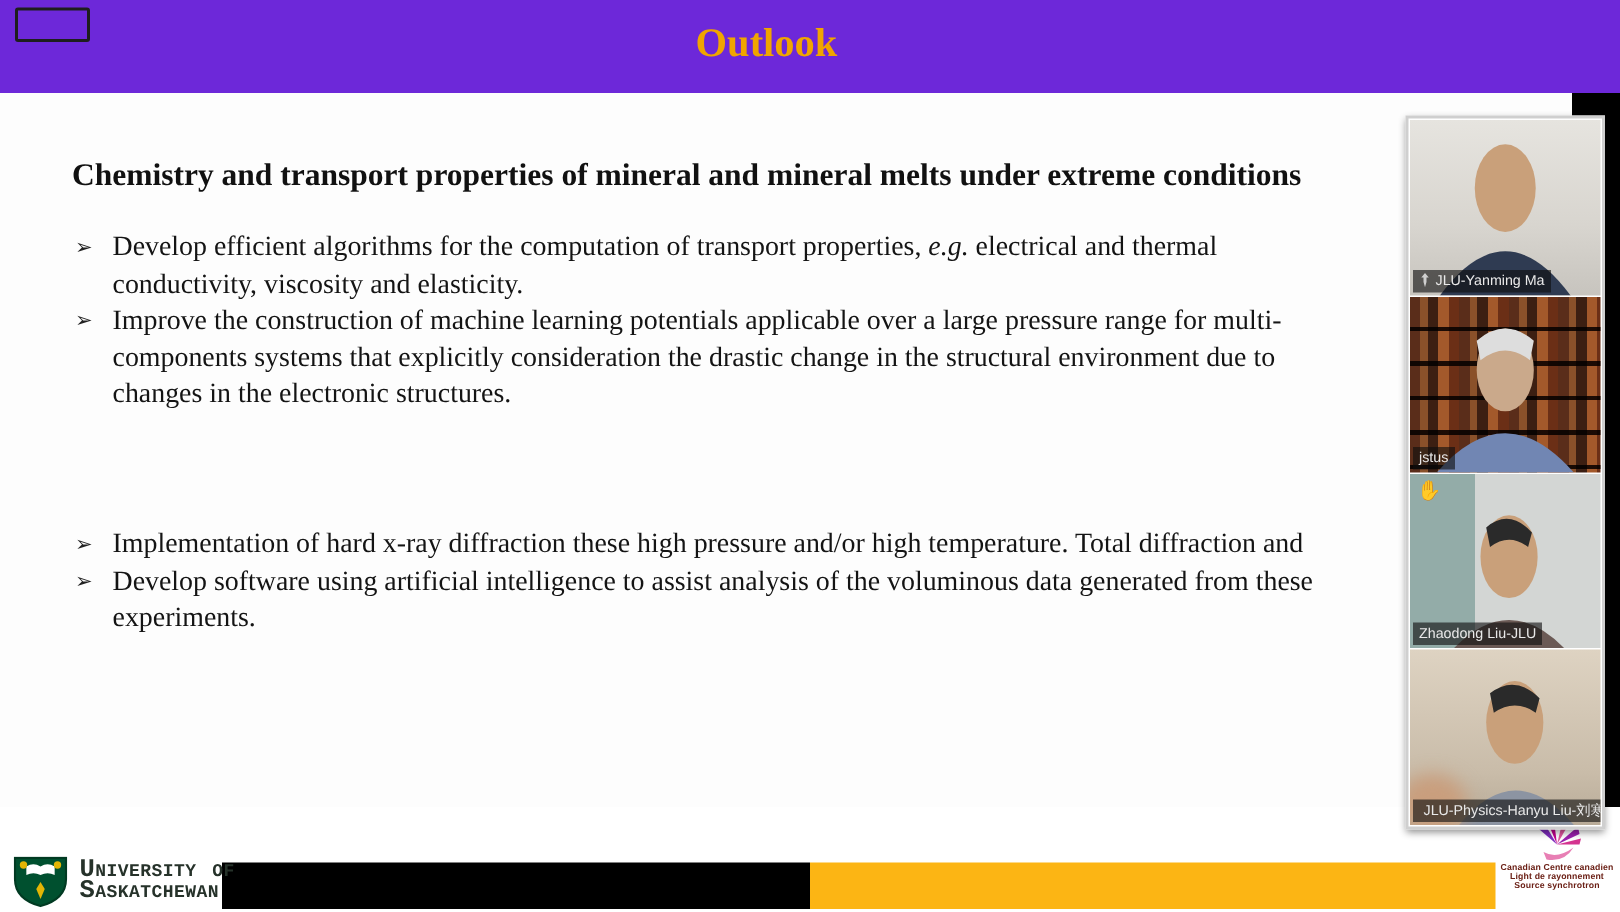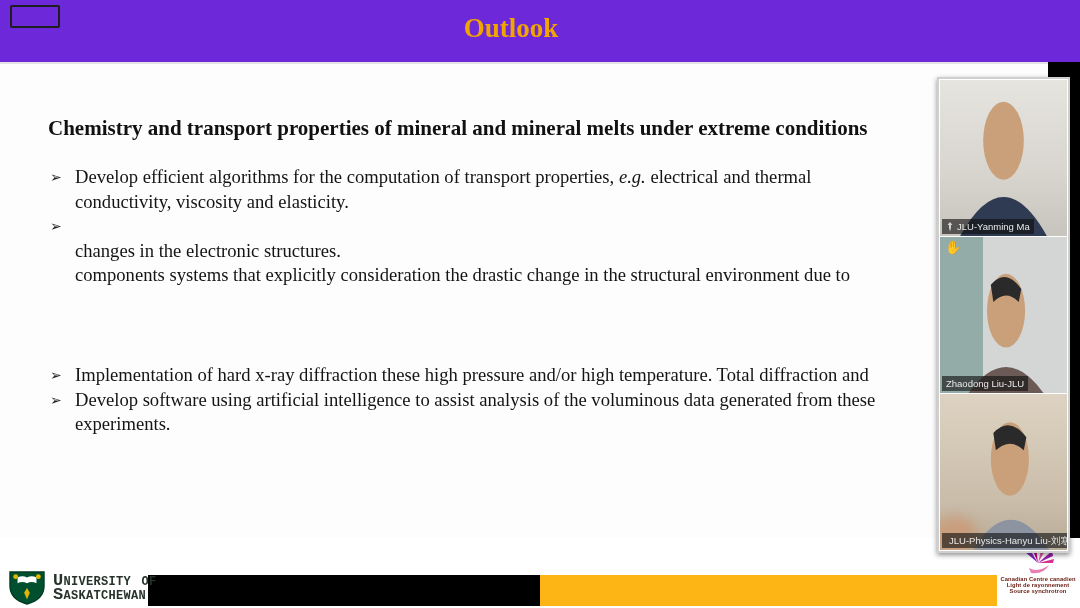--- a/index.html
+++ b/index.html
@@ -6,21 +6,21 @@
   body { background:#222; font-family:"Liberation Serif", serif; }
   .screen { position:relative; width:1080px; height:608px; background:#000; overflow:hidden; }
 
   
   .topbar { position:absolute; left:0; top:0; width:1080px; height:62px; background:#6d28d9; z-index:5; }
   .win-outline { position:absolute; left:10px; top:5px; width:50px; height:23px; border:2px solid #1e1e1e; border-radius:2px; }
   .slide-title { position:absolute; top:13px; left:0; width:100%; text-align:center; }
   .slide-title span { display:inline-block; transform:translateX(-29px); color:#F0A500; font-size:27px; font-weight:bold; font-family:"Liberation Serif", serif; }
 
   
-  .slide { position:absolute; left:0; top:62px; width:1048px; height:513px; background:#fdfdfd; border-top:2px solid #e4e4e4; z-index:1; }
+  .slide { position:absolute; left:0; top:50px; width:1048px; height:513px; background:#fdfdfd; border-top:2px solid #e4e4e4; z-index:1; }
   .heading { position:absolute; left:48px; white-space:nowrap; font-size:21px; font-weight:bold; color:#111; }
   .h1 { top:52px; }
   .h2 { top:250px; }
   .tblock { position:absolute; left:48px; width:1032px; font-size:18.6px; color:#141414; }
   .tb1 { top:101px; }
   .tb2 { top:299px; }
   .line { position:relative; height:24.5px; line-height:24.5px; white-space:nowrap; padding-left:27px; overflow:visible; }
   .mark { position:absolute; left:2px; top:0; font-family:"DejaVu Sans", sans-serif; font-size:14px; color:#222; }
   .em { font-style:italic; }
 
@@ -60,23 +60,24 @@
     <div class="heading h1">Chemistry and transport properties of mineral and mineral melts under extreme conditions</div>
 
     <div class="tblock tb1">
       <div class="line">
         <span class="mark">➢</span>
         <span>Develop efficient algorithms for the computation of transport properties, </span><span class="em">e.g.</span><span> electrical and thermal</span>
       </div>
       <div class="line">conductivity, viscosity and elasticity.</div>
       <div class="line">
         <span class="mark">➢</span>
+        <span>Improve the construction of machine learning potentials applicable over a large pressure range for multi-</span>
       </div>
+      <div class="line">components systems that explicitly consideration the drastic change in the structural environment due to</div>
       <div class="line">changes in the electronic structures.</div>
-      <div class="line">components systems that explicitly consideration the drastic change in the structural environment due to</div>
     </div>
 
 
     <div class="tblock tb2">
       <div class="line">
         <span class="mark">➢</span>
         <span>Implementation of hard x-ray diffraction these high pressure and/or high temperature. Total diffraction and</span>
       </div>
       <div class="line">
         <span class="mark">➢</span>
@@ -133,20 +134,30 @@
         <path d="M14 74 Q50 34 86 74 Z" fill="#2f3b52"></path>
       </svg>
       <div class="vlabel">
         <svg width="8" height="10" viewBox="0 0 8 10">
             <path d="M4 0 L6.5 3 L5 3 L5 6 L4 9.5 L3 6 L3 3 L1.5 3 Z" fill="#cfcfcf"></path>
           </svg>
         <span>JLU-Yanming Ma</span>
       </div>
     </div>
 
+    <div class="cell bg2">
+      <svg class="person" viewBox="0 0 100 72" preserveAspectRatio="none">
+        <ellipse cx="50" cy="30" rx="15" ry="17" fill="#caa98b"></ellipse>
+        <path d="M35 18 Q50 8 65 18 L63 26 Q50 18 37 26 Z" fill="#dddddd"></path>
+        <path d="M12 74 Q50 38 88 74 Z" fill="#7186b3"></path>
+      </svg>
+      <div class="vlabel">
+        <span>jstus</span>
+      </div>
+    </div>
 
     <div class="cell bg3">
       <span class="hand">✋</span>
       <svg class="person" viewBox="0 0 100 72" preserveAspectRatio="none">
         <ellipse cx="52" cy="34" rx="15" ry="17" fill="#c9a07a"></ellipse>
         <path d="M40 22 Q52 14 64 24 L62 30 Q52 24 42 30 Z" fill="#2a2a2a"></path>
         <path d="M18 76 Q52 44 86 76 Z" fill="#6b5a55"></path>
       </svg>
       <div class="vlabel">
         <span>Zhaodong Liu-JLU</span>

